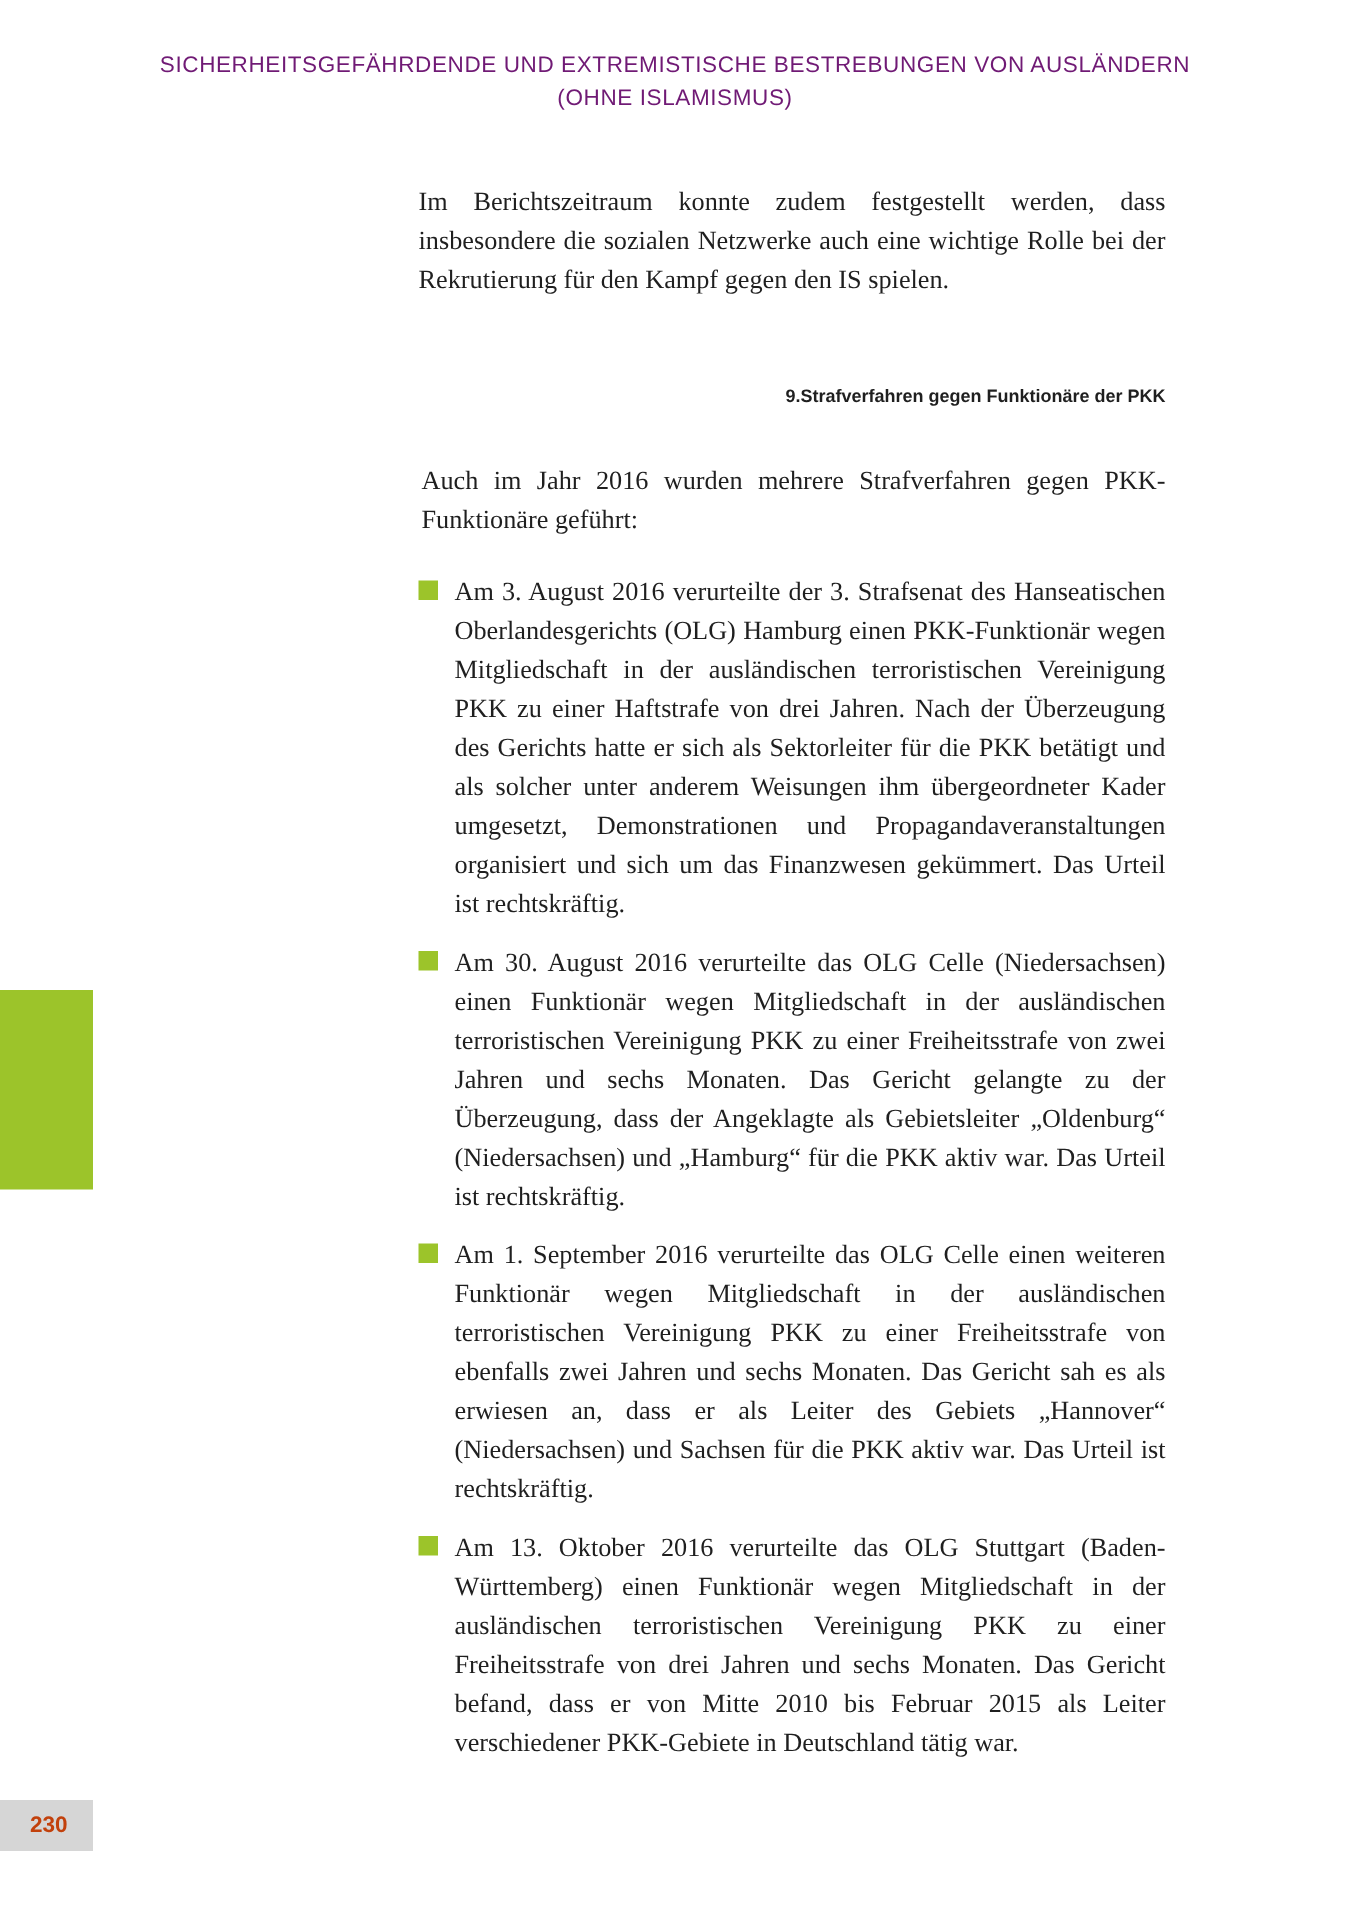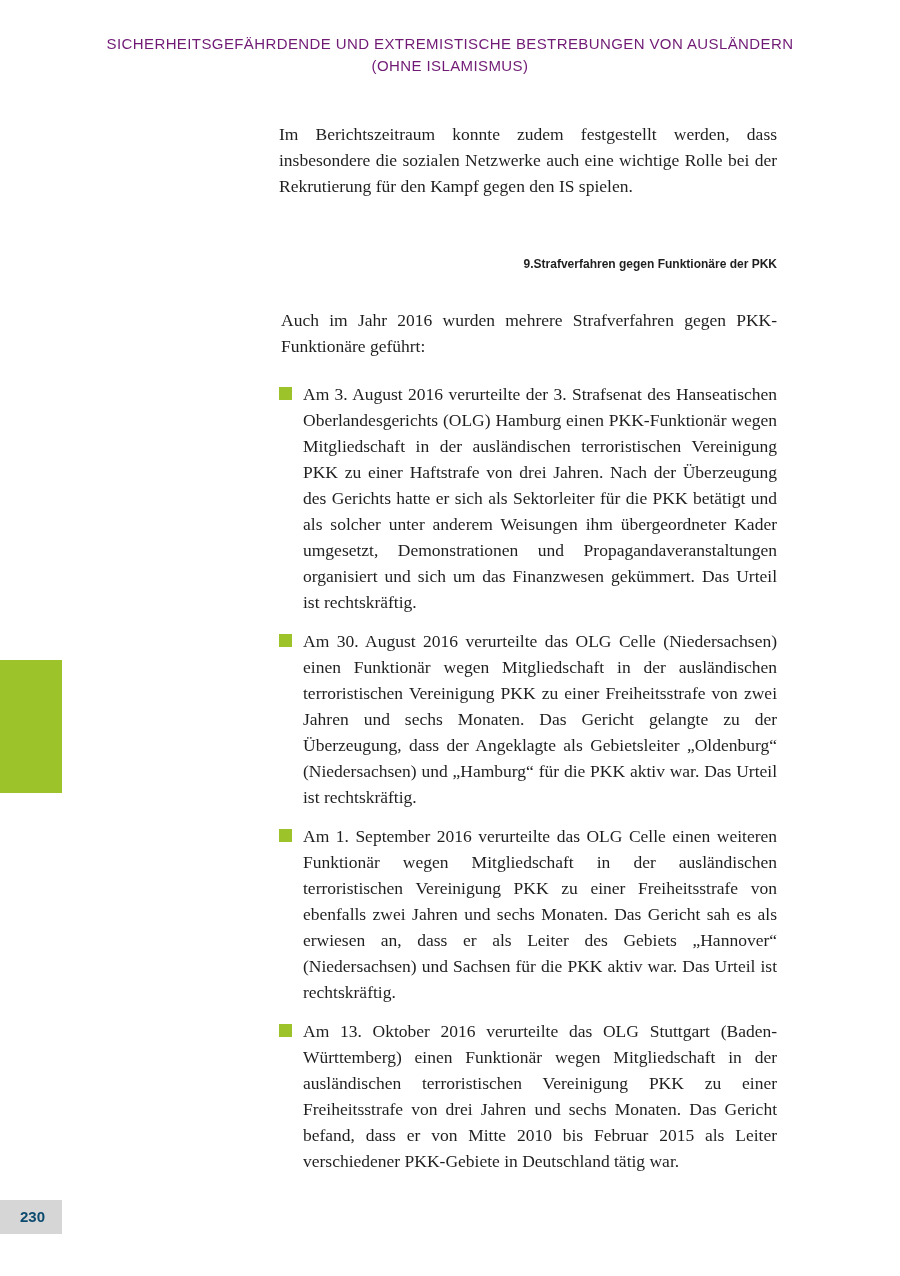--- a/index.html
+++ b/index.html
@@ -84,21 +84,21 @@
     left: 0;
     top: 1200px;
     width: 62px;
     height: 34px;
     background: var(--page-number-bg);
     font-family: "Liberation Sans", sans-serif;
     font-weight: 700;
     font-size: 15px;
     line-height: 34px;
     padding-left: 20px;
-    color: #0c4a6e;
+    color: #c2410c;
   }
 </style>
 </head>
 <body>
 
 <div class="page">
 
   <div class="running-header">
     <div>SICHERHEITSGEFÄHRDENDE UND EXTREMISTISCHE BESTREBUNGEN VON AUSLÄNDERN</div>
     <div>(OHNE ISLAMISMUS)</div>

